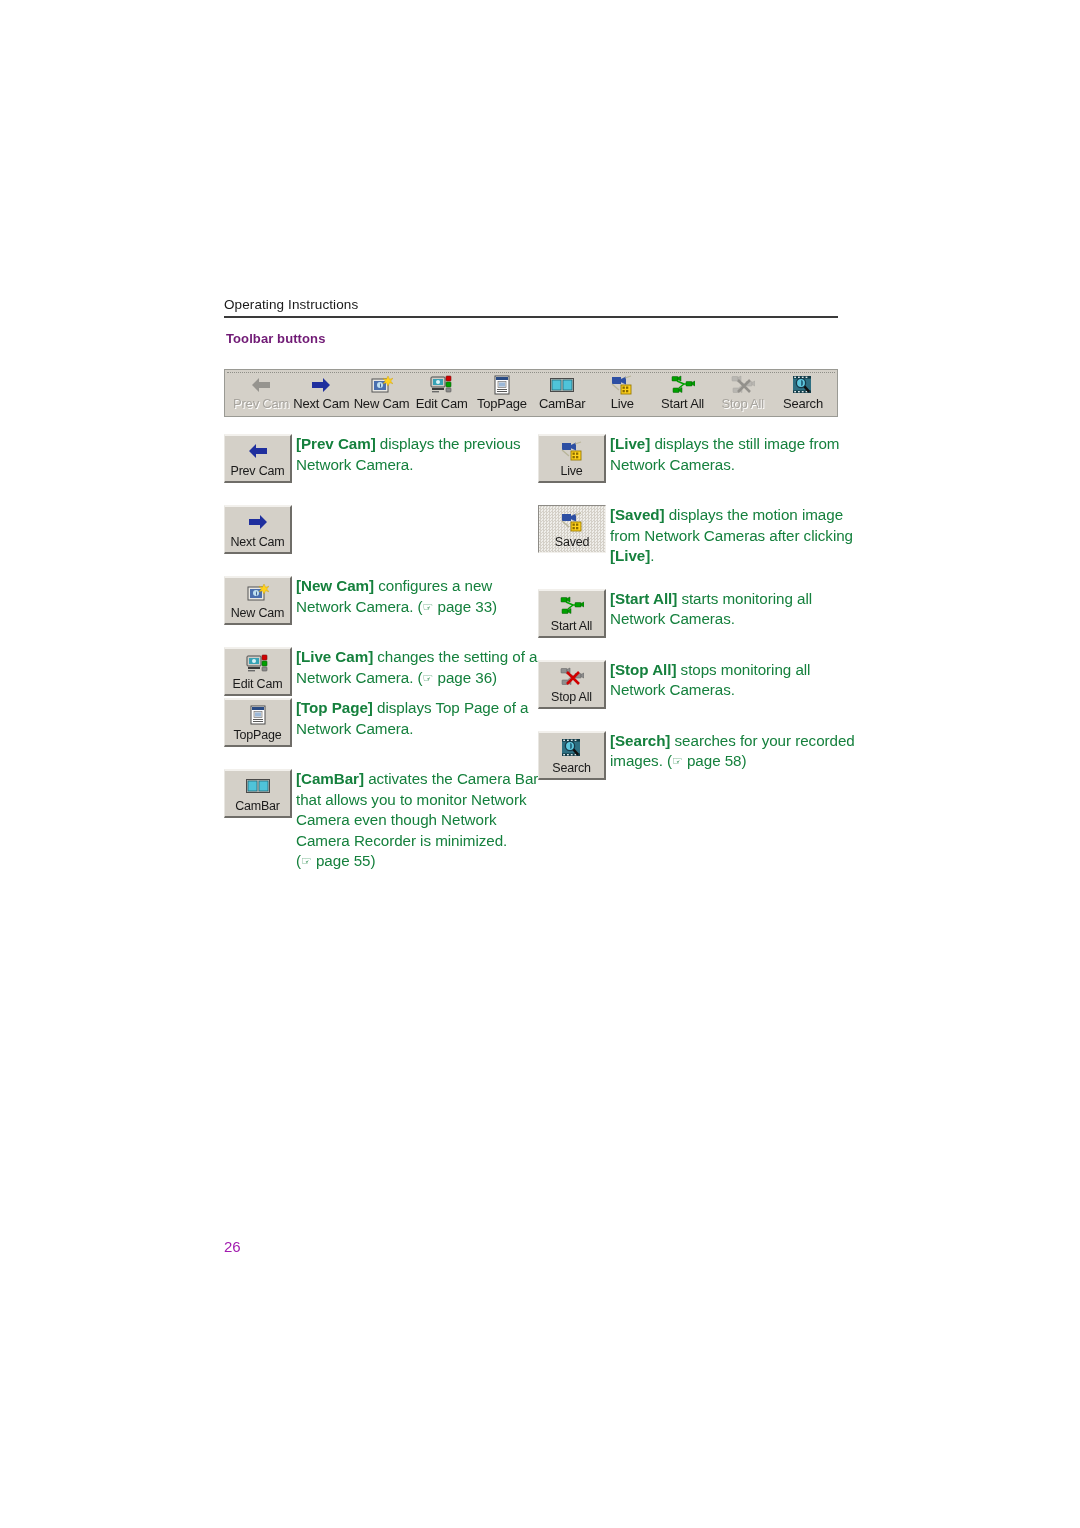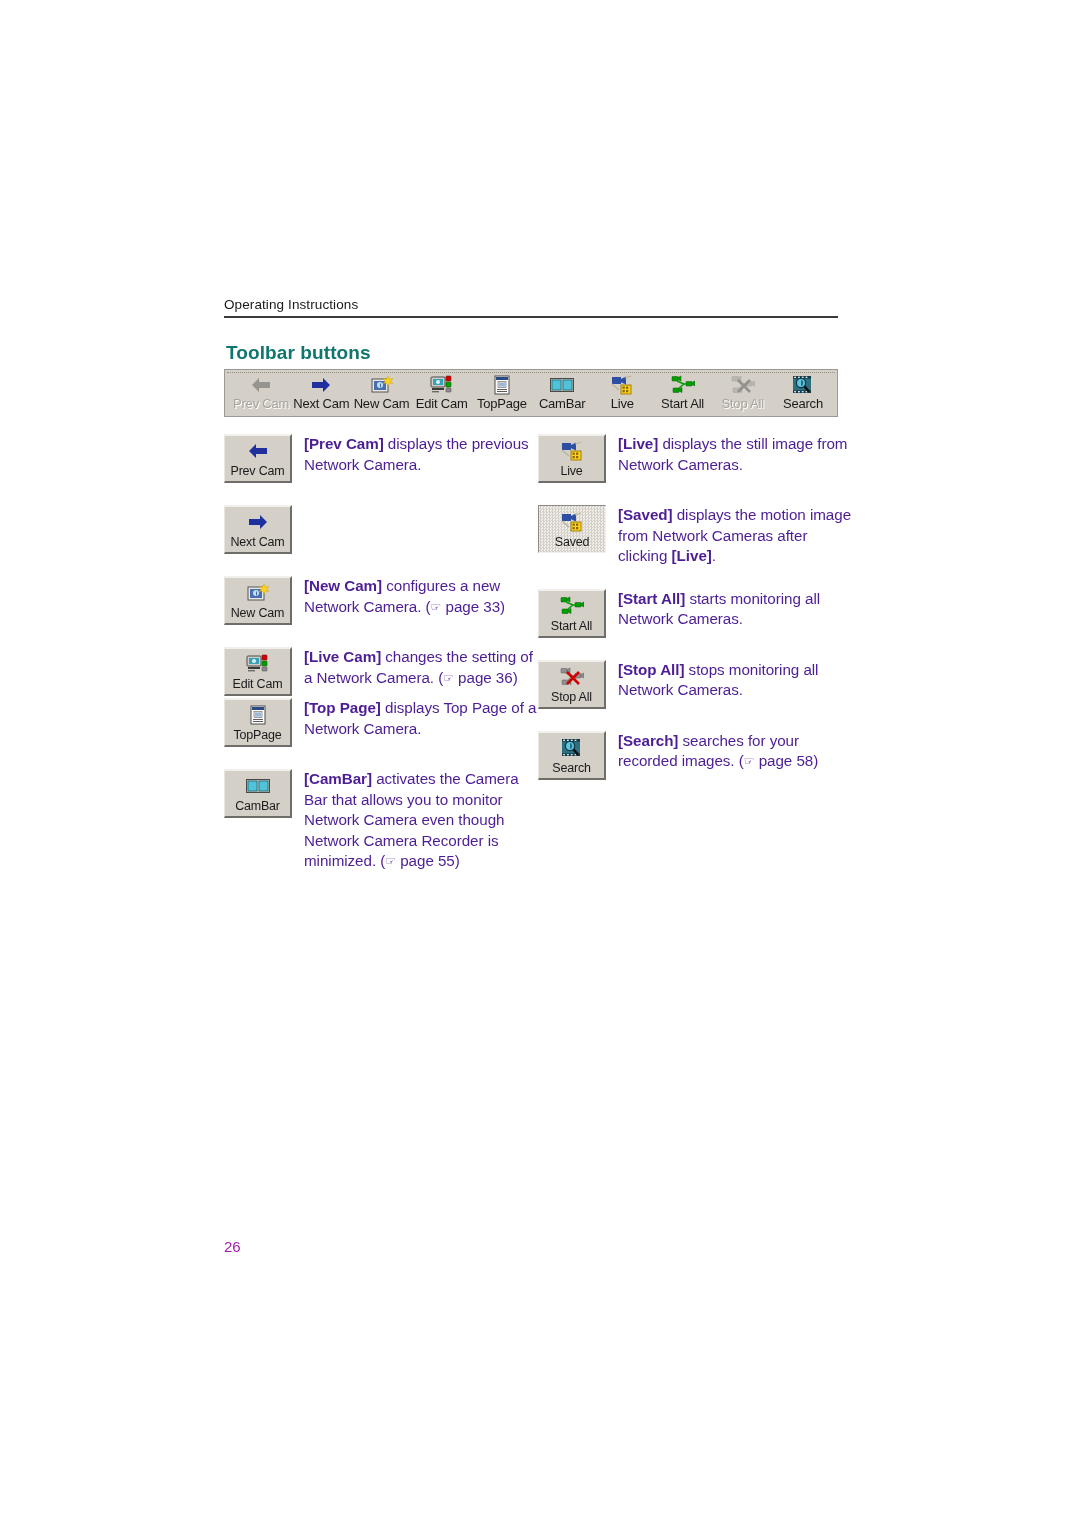--- a/index.html
+++ b/index.html
@@ -39,25 +39,25 @@
   }
   .header-rule {
     margin-top: 3px;
     border-top: 2.2px solid #3a3a3a;
     width: 614px;
   }
 
   .section-title {
     position: absolute;
     left: 226px;
-    top: 326px;
-    font-size: 19px;
+    top: 315px;
+    font-size: 13px;
     font-weight: bold;
     letter-spacing: 0.1px;
-    color: #0f766e;
+    color: #701a75;
   }
 
   
   .toolbar {
     position: absolute;
     left: 224px;
     top: 353px;
     width: 614px;
     height: 48px;
     background: #d4d0c8;
@@ -155,24 +155,24 @@
     margin-top: 2px;
     font-size: 12.5px;
     line-height: 14px;
     color: #1a1a1a;
     white-space: nowrap;
     letter-spacing: -0.2px;
   }
 
   .desc {
     flex: 1 1 auto;
-    padding-left: 12px;
+    padding-left: 4px;
     font-size: 15.2px;
     line-height: 20.5px;
-    color: #4c1d95;
+    color: #15803d;
     letter-spacing: -0.05px;
   }
   .desc b { font-weight: bold; }
   .hand {
     font-family: "DejaVu Sans", sans-serif;
     font-size: 12px;
     letter-spacing: 0;
     position: relative;
     top: -1px;
   }

